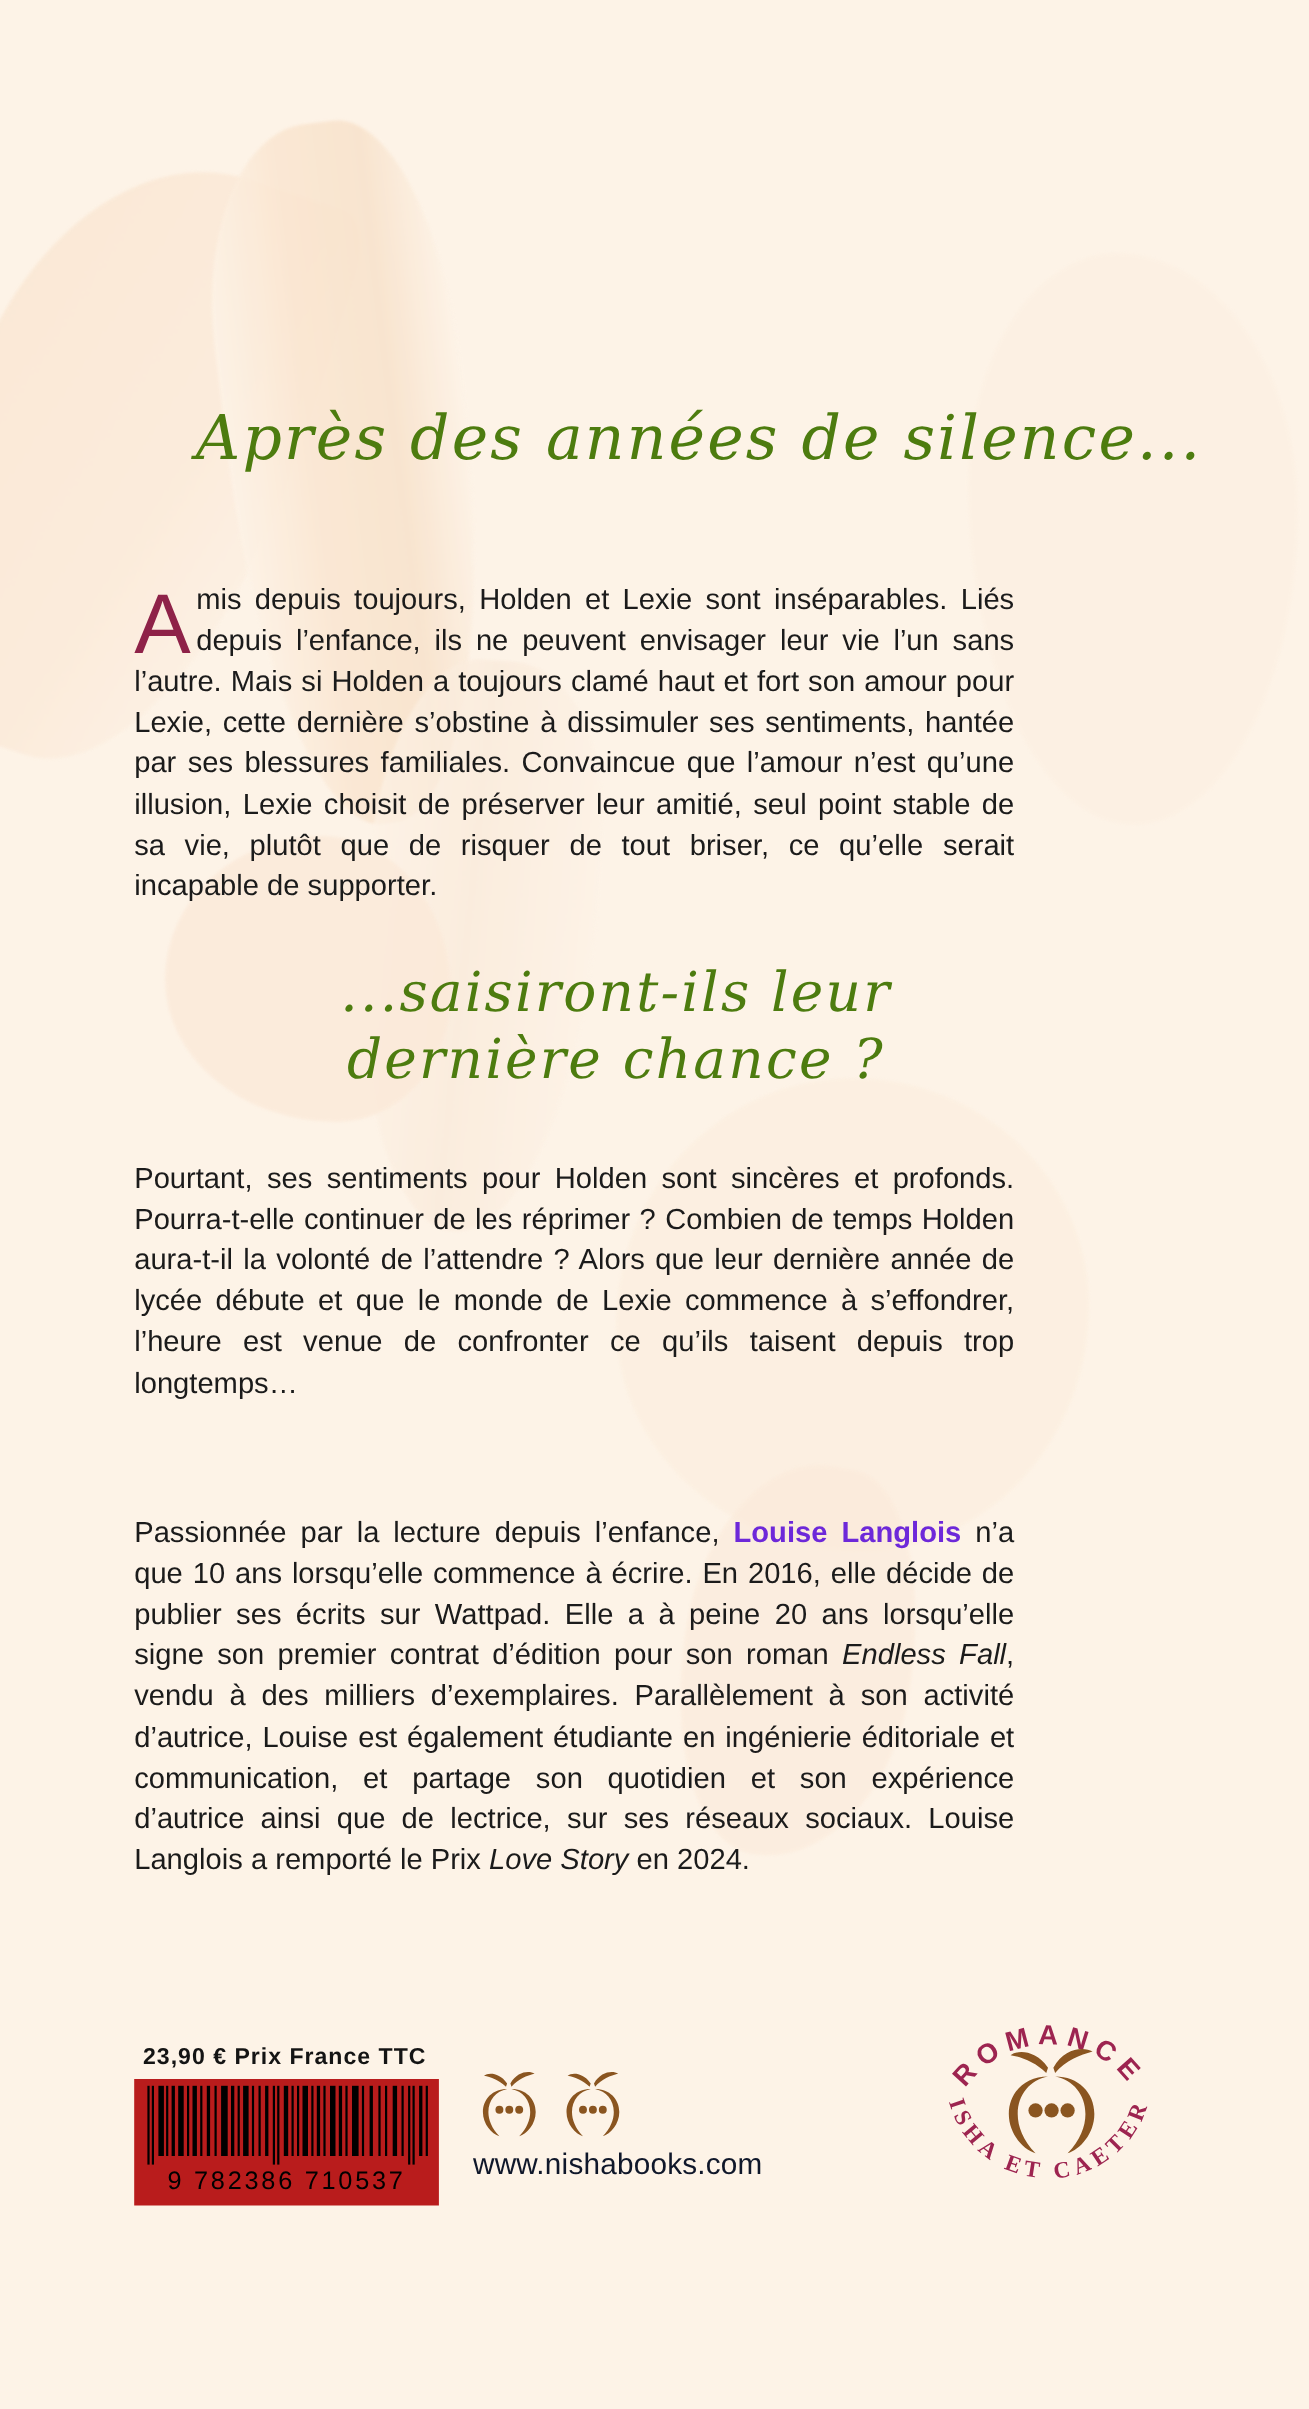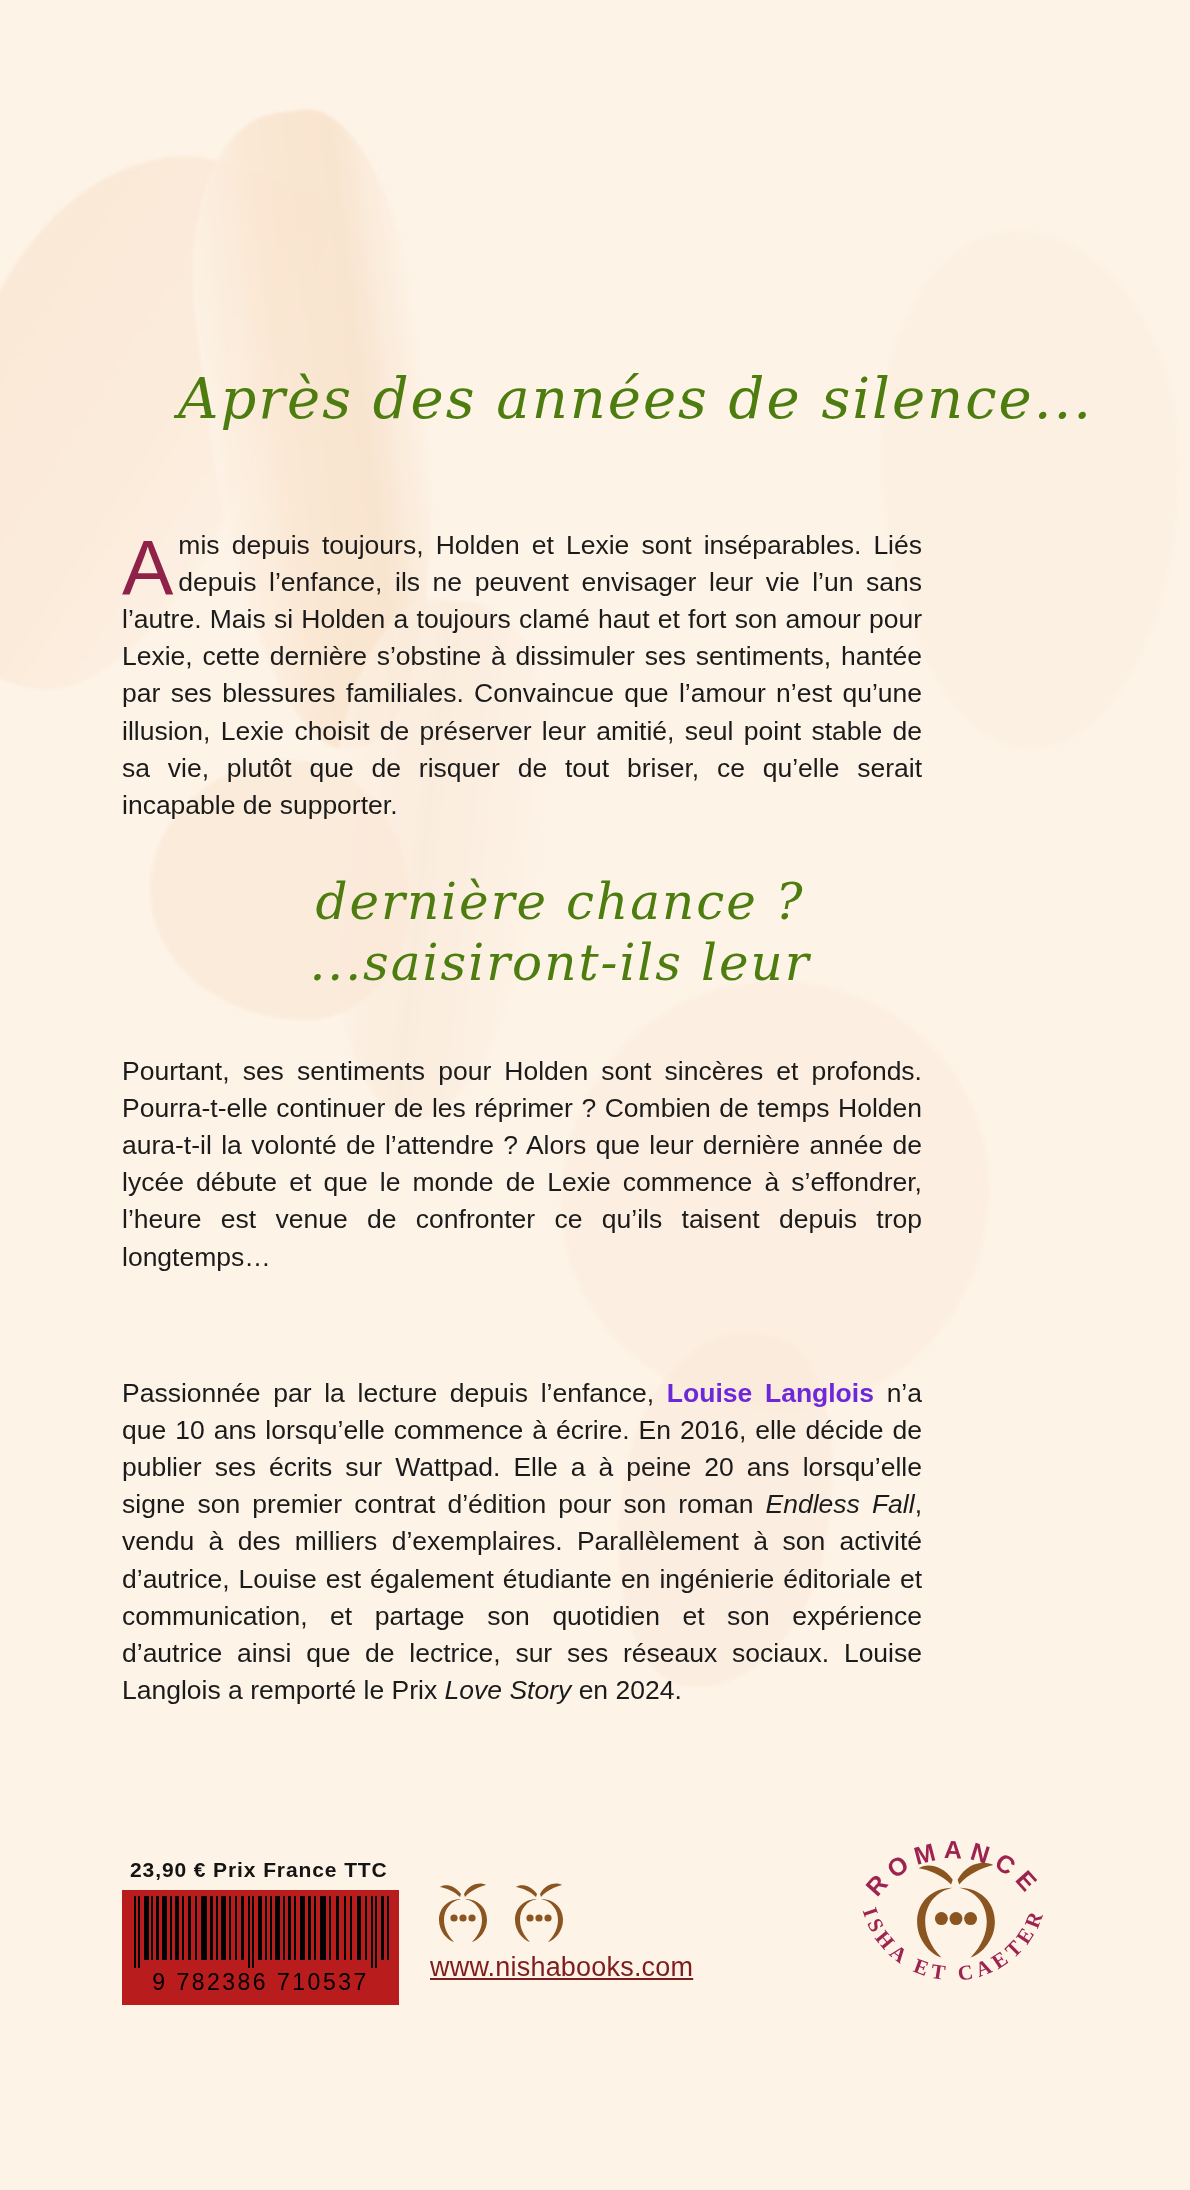--- a/index.html
+++ b/index.html
@@ -220,24 +220,23 @@
     margin-left: 4px;
     margin-bottom: 8px;
   }
   #meter-caption {
     font-size: 19px;
     color: #1b1b1b;
     letter-spacing: .1px;
   }
   #website {
     font-size: 27px;
-    color: #7f1d1d;
+    color: #0f172a;
     margin-top: 2px;
     letter-spacing: .2px;
-    text-decoration: underline;
   }
 
   #publisher-logo {
     position: absolute;
     left: 846px;
     top: 1810px;
     width: 215px;
     height: 215px;
   }
 </style>
@@ -254,22 +253,22 @@
   <div class="brush blob-d"></div>
 </div>
 
 <div id="content">
 
   <div id="title-main" class="script-heading">Après des années de silence...</div>
 
   <p id="para-1" class="body-copy"><span class="dropcap">A</span><span>mis depuis toujours, Holden et Lexie sont inséparables. Liés depuis l’enfance, ils ne peuvent envisager leur vie l’un sans l’autre. Mais si Holden a toujours clamé haut et fort son amour pour Lexie, cette dernière s’obstine à dissimuler ses sentiments, hantée par ses blessures familiales. Convaincue que l’amour n’est qu’une illusion, Lexie choisit de préserver leur amitié, seul point stable de sa vie, plutôt que de risquer de tout briser, ce qu’elle serait incapable de supporter.</span></p>
 
   <div id="title-second" class="script-heading">
+    <div>...saisiront-ils leur</div>
     <div>dernière chance ?</div>
-    <div>...saisiront-ils leur</div>
   </div>
 
   <p id="para-2" class="body-copy">Pourtant, ses sentiments pour Holden sont sincères et profonds. Pourra-t-elle continuer de les réprimer ? Combien de temps Holden aura-t-il la volonté de l’attendre ? Alors que leur dernière année de lycée débute et que le monde de Lexie commence à s’effondrer, l’heure est venue de confronter ce qu’ils taisent depuis trop longtemps…</p>
 
   <p id="para-3" class="body-copy"><span>Passionnée par la lecture depuis l’enfance, </span><span class="author-name">Louise Langlois</span><span> n’a que 10 ans lorsqu’elle commence à écrire. En 2016, elle décide de publier ses écrits sur Wattpad. Elle a à peine 20 ans lorsqu’elle signe son premier contrat d’édition pour son roman </span><span class="book-title">Endless Fall</span><span>, vendu à des milliers d’exemplaires. Parallèlement à son activité d’autrice, Louise est également étudiante en ingénierie éditoriale et communication, et partage son quotidien et son expérience d’autrice ainsi que de lectrice, sur ses réseaux sociaux. Louise Langlois a remporté le Prix </span><span class="book-title">Love Story</span><span> en 2024.</span></p>
 
   <div id="price-label">23,90 € Prix France TTC</div>
 
   <div id="barcode-box">
     <svg id="barcode-bars" viewBox="0 0 265 72" preserveAspectRatio="none">

